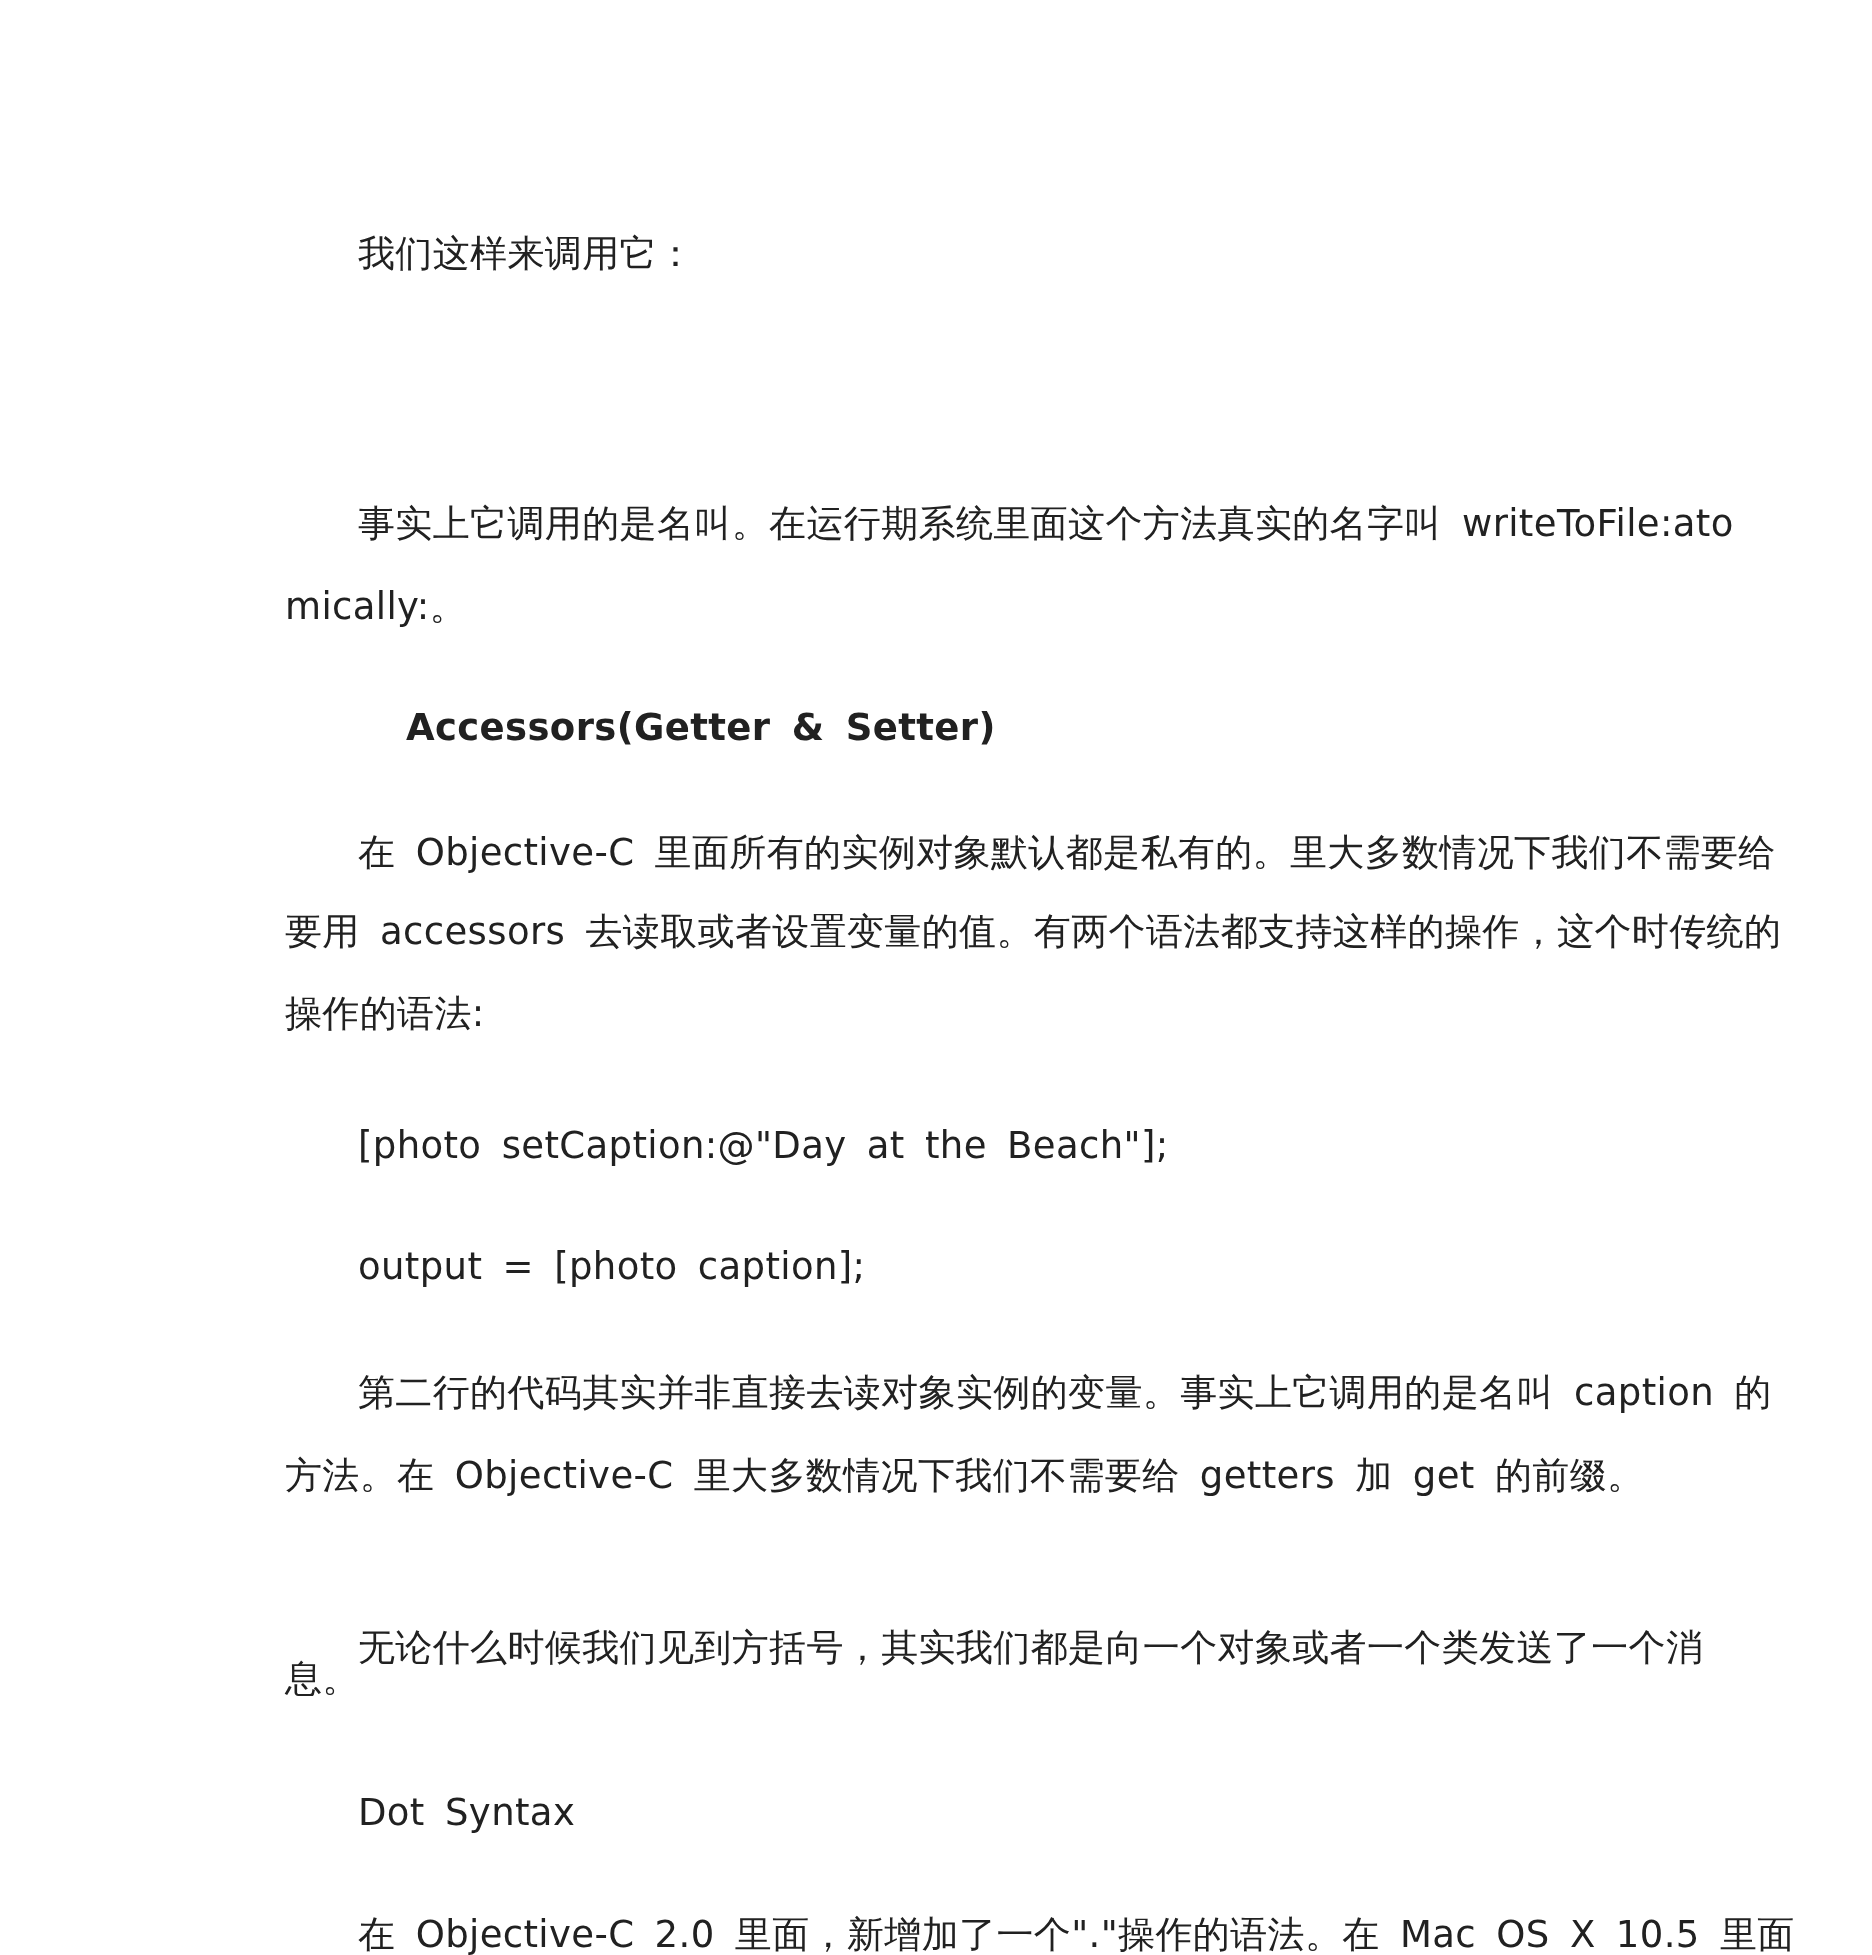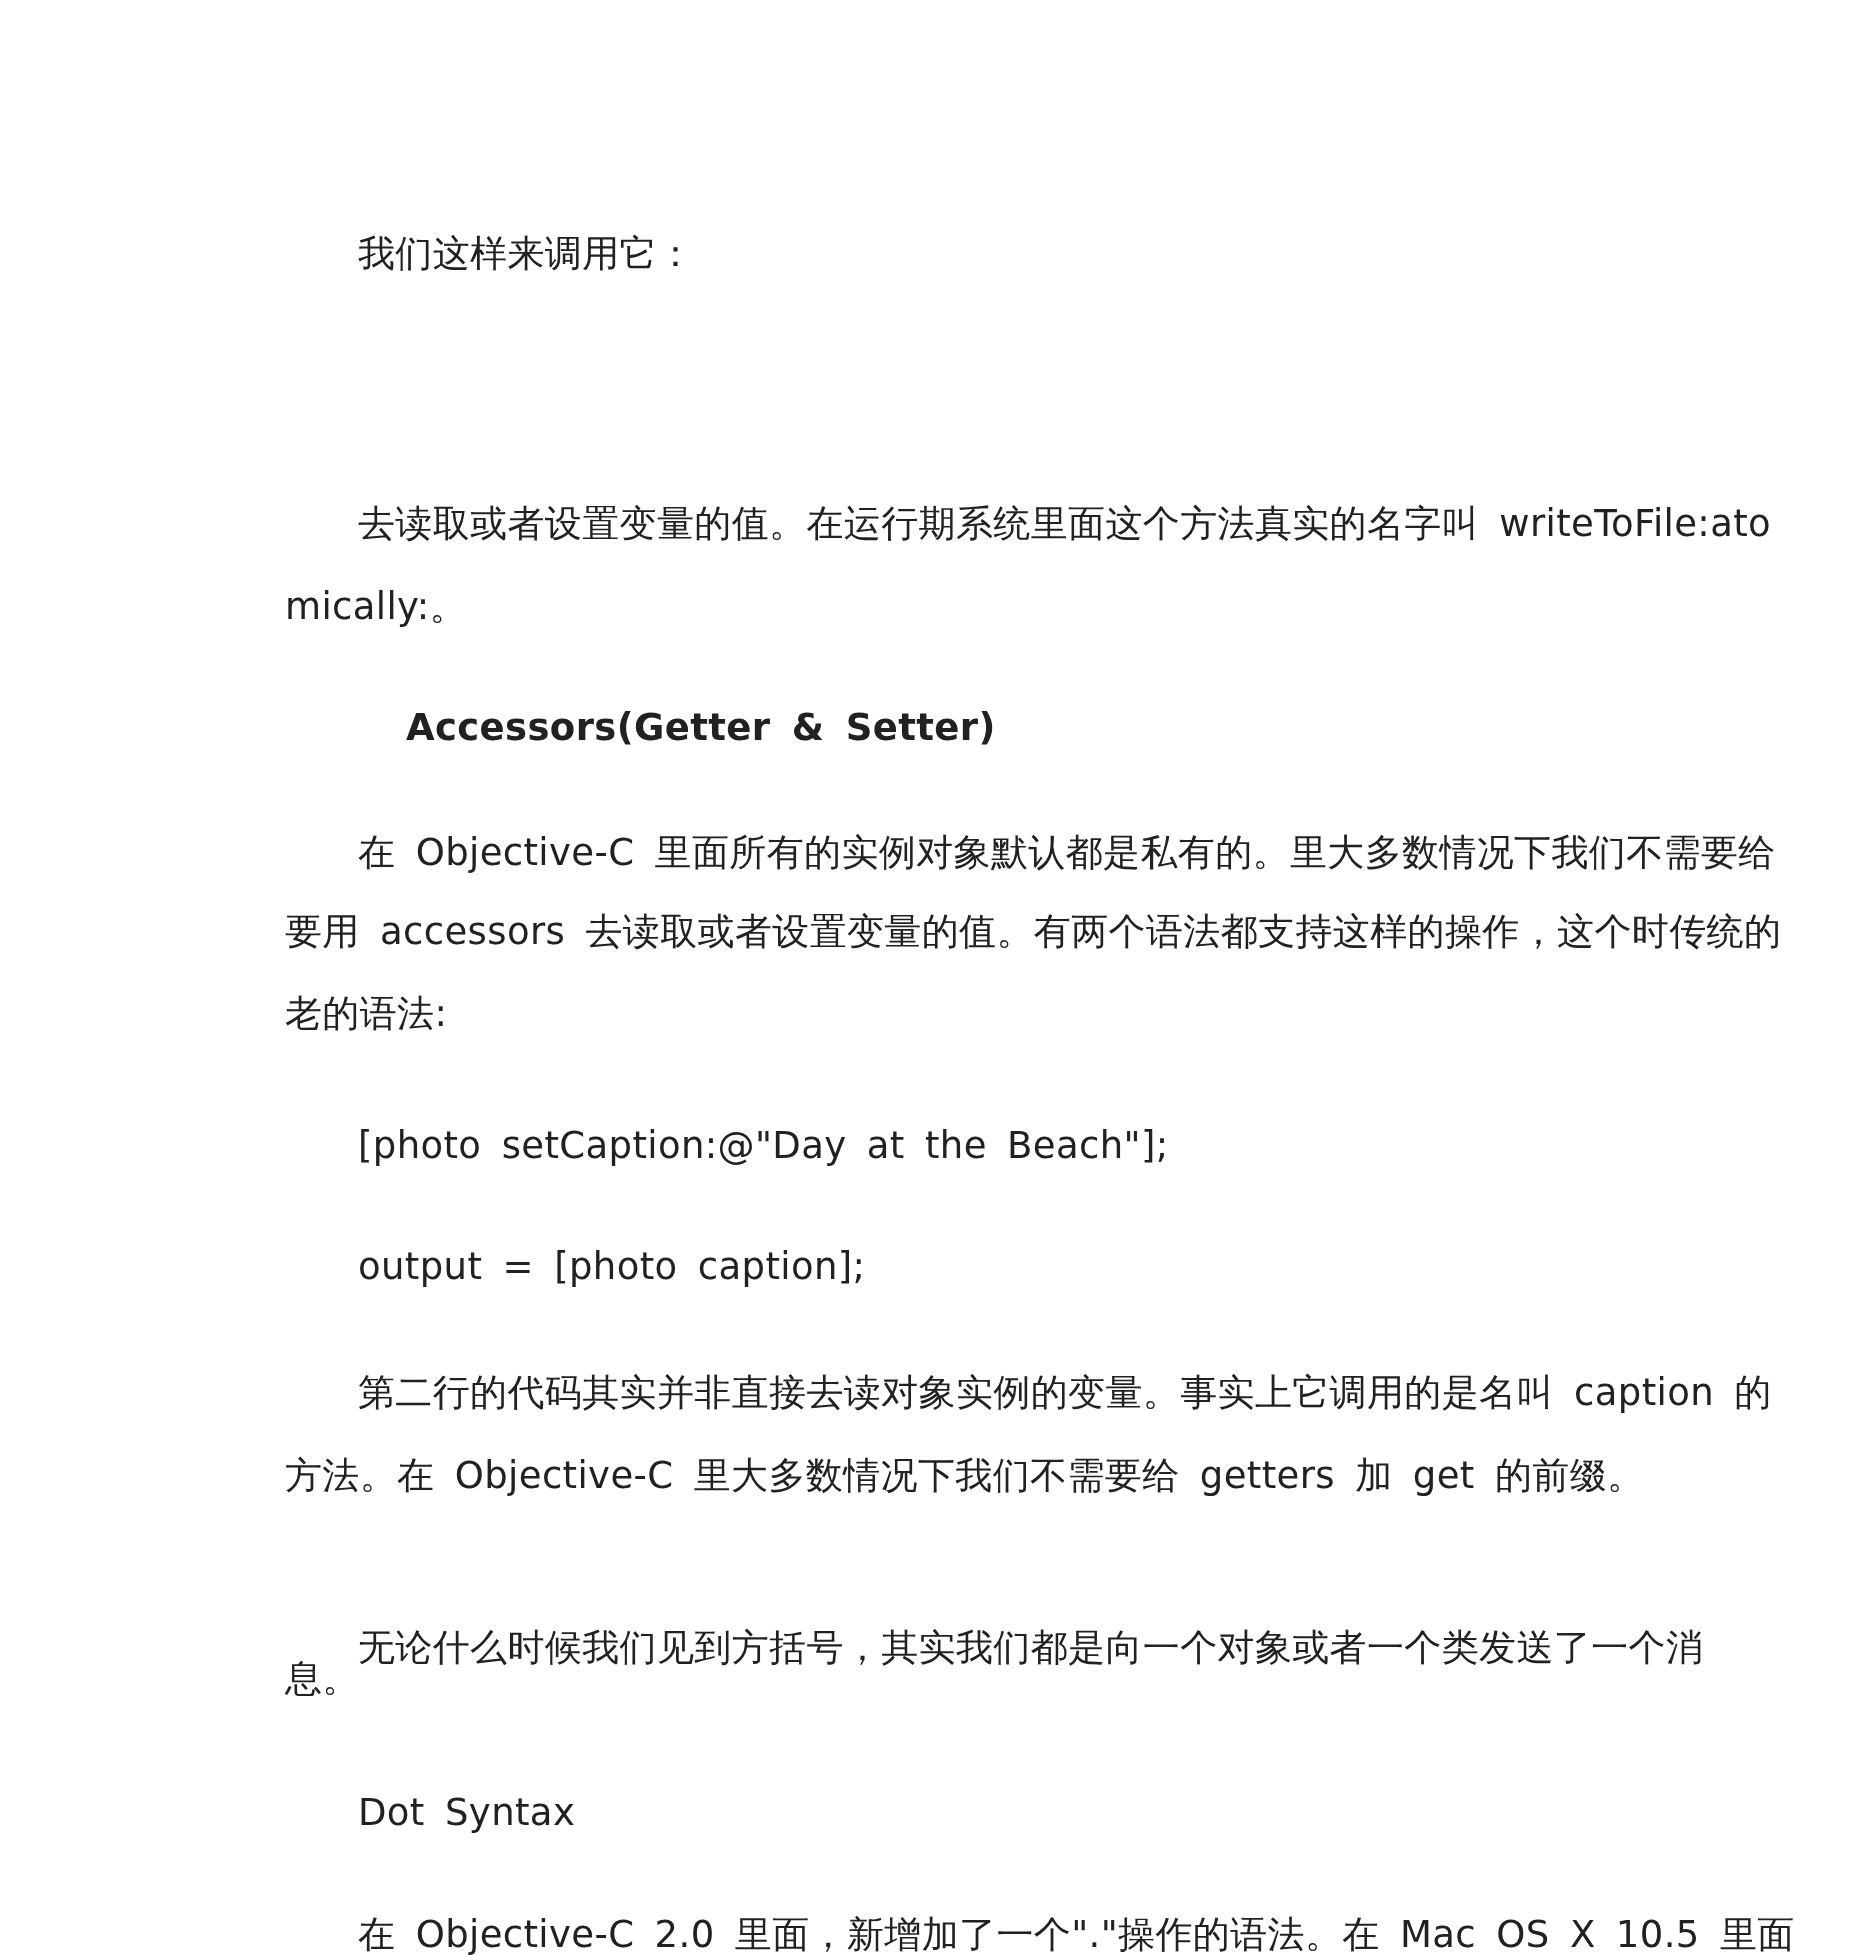--- a/index.html
+++ b/index.html
@@ -57,26 +57,26 @@
   #l14 { top: 1793px; }
   #l15 { top: 1915px; }
 </style>
 </head>
 <body>
 
 <div id="page">
 
 
   <div id="l0" class="line indent">我们这样来调用它：</div>
-  <div id="l2" class="line indent">去读取或者设置变量的值。在运行期系统里面这个方法真实的名字叫 writeToFile:ato</div>
+  <div id="l2" class="line indent">事实上它调用的是名叫。在运行期系统里面这个方法真实的名字叫 writeToFile:ato</div>
   <div id="l3" class="line">mically:。</div>
   <div id="l4" class="line indent heading">Accessors(Getter &amp; Setter)</div>
   <div id="l5" class="line indent">在 Objective-C 里面所有的实例对象默认都是私有的。里大多数情况下我们不需要给</div>
   <div id="l6" class="line">要用 accessors 去读取或者设置变量的值。有两个语法都支持这样的操作，这个时传统的</div>
-  <div id="l7" class="line">老的语法:</div>
+  <div id="l7" class="line">操作的语法:</div>
   <div id="l8" class="line indent code">[photo setCaption:@"Day at the Beach"];</div>
   <div id="l9" class="line indent code">output = [photo caption];</div>
   <div id="l10" class="line indent">第二行的代码其实并非直接去读对象实例的变量。事实上它调用的是名叫 caption 的</div>
   <div id="l11" class="line">方法。在 Objective-C 里大多数情况下我们不需要给 getters 加 get 的前缀。</div>
   <div id="l12" class="line indent">无论什么时候我们见到方括号，其实我们都是向一个对象或者一个类发送了一个消</div>
   <div id="l13" class="line">息。</div>
   <div id="l14" class="line indent">Dot Syntax</div>
   <div id="l15" class="line indent">在 Objective-C 2.0 里面，新增加了一个"."操作的语法。在 Mac OS X 10.5 里面</div>
 
 </div>

